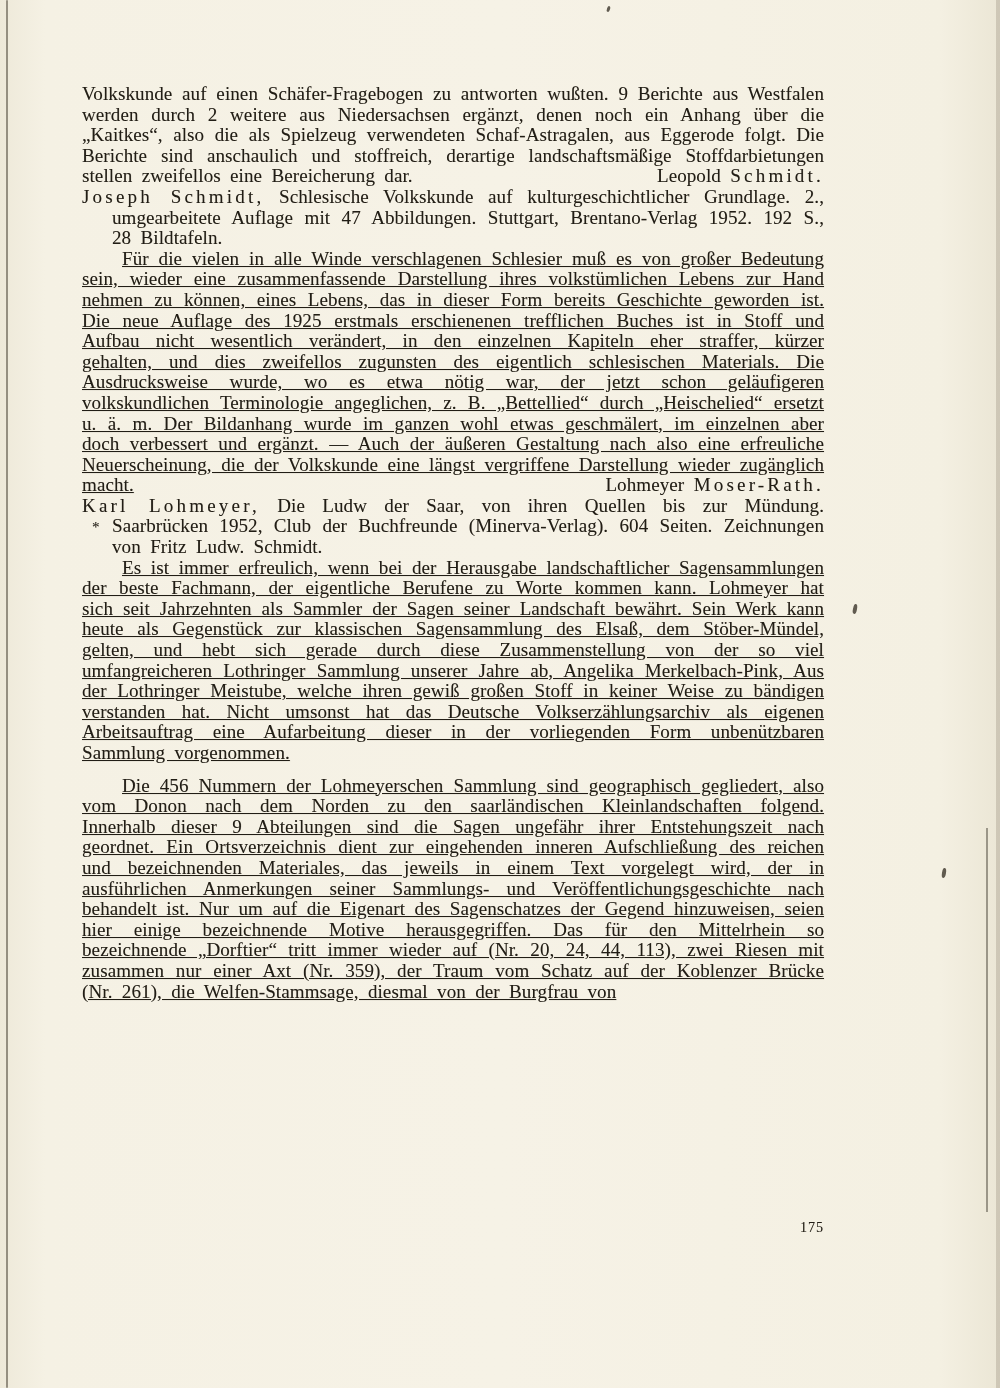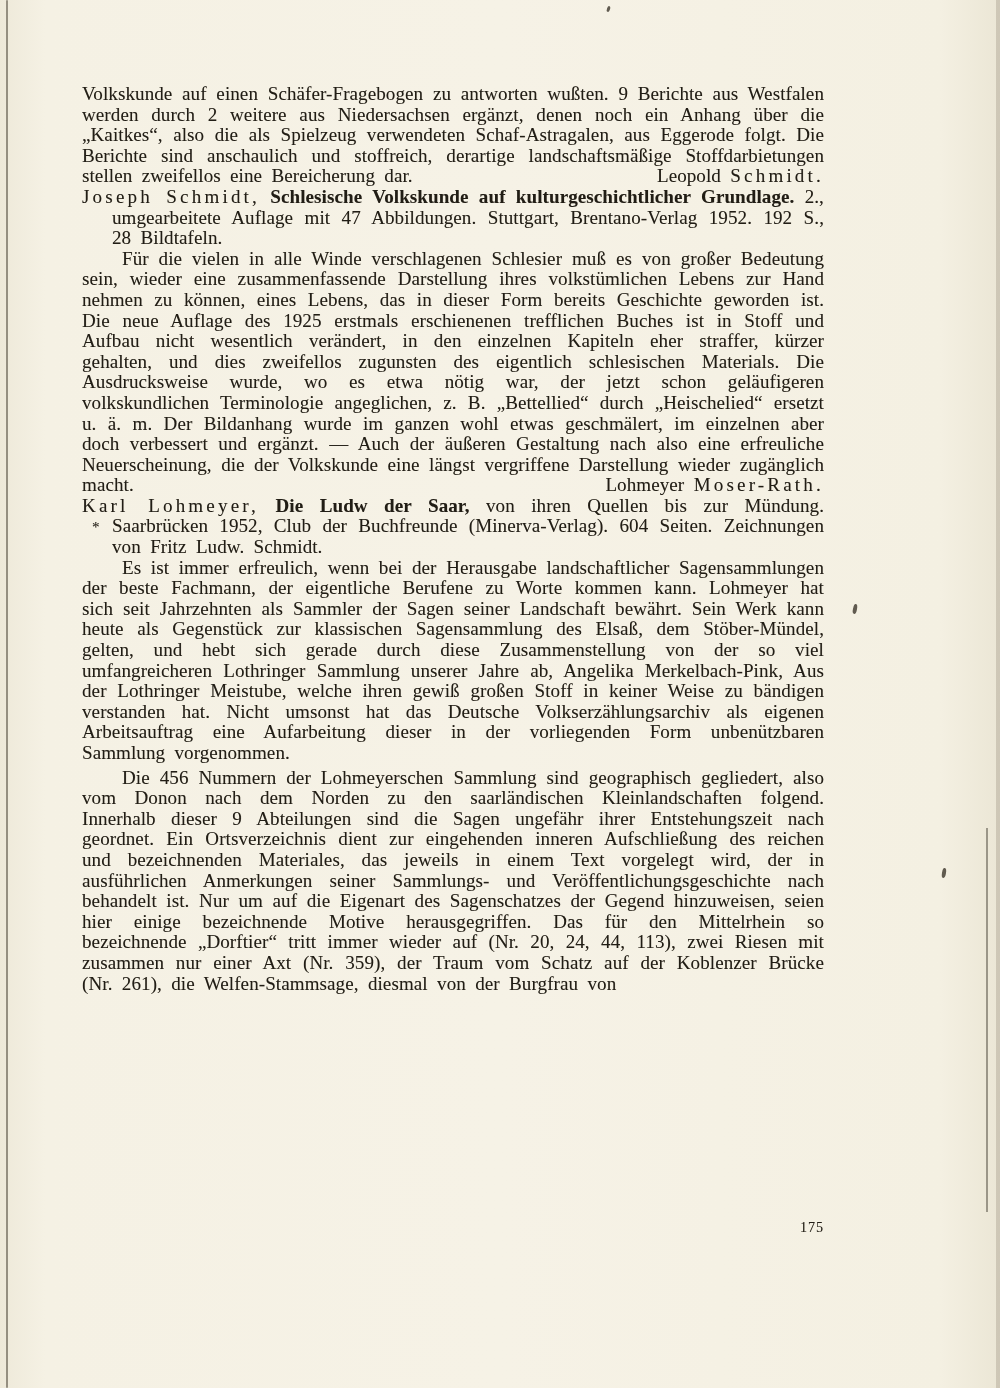--- a/index.html
+++ b/index.html
@@ -21,23 +21,23 @@
     font-size:19px; line-height:20.6px;
     text-align:justify;
     word-spacing:4.5px;
     letter-spacing:0.1px;
     color:#211d15;
     text-shadow:0.2px 0.2px 0 rgba(35,28,15,0.30);
   }
   p.para { margin:0; }
   .heading { margin-top:29px; padding-left:30px; text-indent:-30px; position:relative; }
   .sperr { letter-spacing:3.2px; }
-  .title { font-weight:700; }
-  .body-para { margin-top:8px; text-indent:40px; }
-  .body-para.follow { margin-top:4px; }
+  .title { font-weight:400; }
+  .body-para { margin-top:8px; text-indent:40px;text-decoration:underline; }
+  .body-para.follow { margin-top:12px; }
   .signature { float:right; padding-left:18px; white-space:nowrap; }
   .page-number {
     position:absolute; left:82px; top:1220px; width:742px;
     text-align:right; font-size:14px; letter-spacing:1px;
     color:#211d15; text-shadow:0.2px 0.2px 0 rgba(35,28,15,0.30);
   }
   .margin-mark {
     position:absolute; left:10px; top:21px;
     font-size:15px; letter-spacing:0; text-indent:0;
   }

